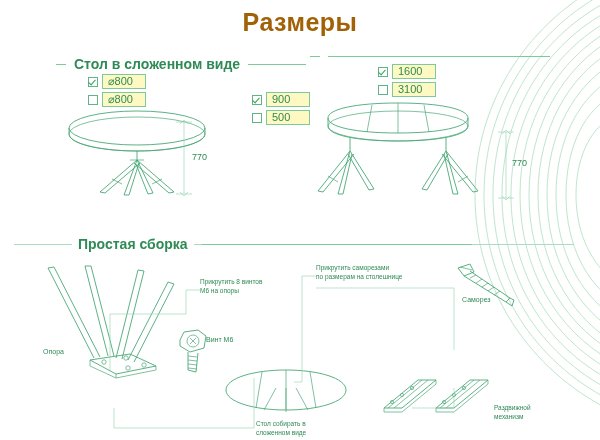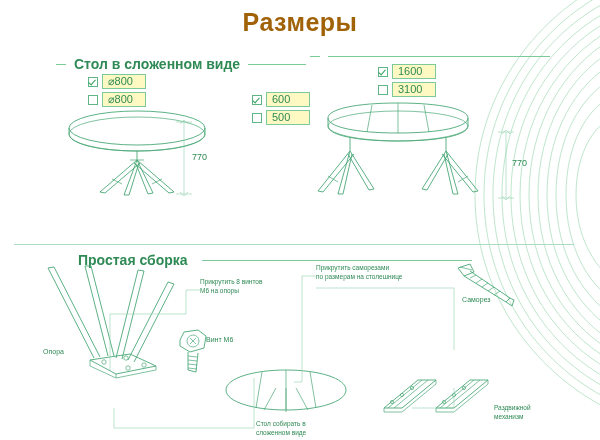--- a/index.html
+++ b/index.html
@@ -119,21 +119,21 @@
     </div>
     <div class="opt">
       <span class="bx"></span>
       <span class="lbl">3100</span>
     </div>
   </div>
 
   <div class="opts" style="left:252px;top:92px;">
     <div class="opt">
       <span class="bx on"></span>
-      <span class="lbl">600</span>
+      <span class="lbl">900</span>
     </div>
     <div class="opt">
       <span class="bx"></span>
       <span class="lbl">500</span>
     </div>
   </div>
 
   <svg style="position:absolute;left:288px;top:96px;" width="230" height="105" viewBox="0 0 230 105">
     <path class="ln" d="M40 22 C40 13 68 7 110 7 C152 7 180 13 180 22 C180 31 152 37 110 37 C68 37 40 31 40 22 Z"></path>
     <path class="ln" d="M40 22 L40 30 C40 39 68 45 110 45 C152 45 180 39 180 30 L180 22"></path>
@@ -160,21 +160,21 @@
     <path class="thin" d="M8 2 L8 68"></path>
     <path class="thin" d="M4 4 L8 0 L12 4"></path>
     <path class="thin" d="M4 66 L8 70 L12 66"></path>
     <path class="thin" d="M0 2 L16 2"></path>
     <path class="thin" d="M0 68 L16 68"></path>
   </svg>
   <div class="dim" style="left:512px;top:158px;">770</div>
 
   <div style="position:absolute;left:14px;top:244px;width:560px;height:1px;background:#a9dcc0;"></div>
 
-  <div class="sec-head" style="left:72px;top:252px;width:400px;">
+  <div class="sec-head" style="left:72px;top:236px;width:400px;">
     <span class="txt" style="background:#fff;padding:0 6px;">Простая сборка</span>
     <span class="rule" style="flex:1;"></span>
   </div>
 
   <svg style="position:absolute;left:30px;top:262px;" width="160" height="140" viewBox="0 0 160 140">
     <path class="ln" d="M18 6 L64 96"></path>
     <path class="ln" d="M24 5 L70 95"></path>
     <path class="ln" d="M55 4 L78 94"></path>
     <path class="ln" d="M61 4 L84 94"></path>
     <path class="ln" d="M108 8 L86 96"></path>

